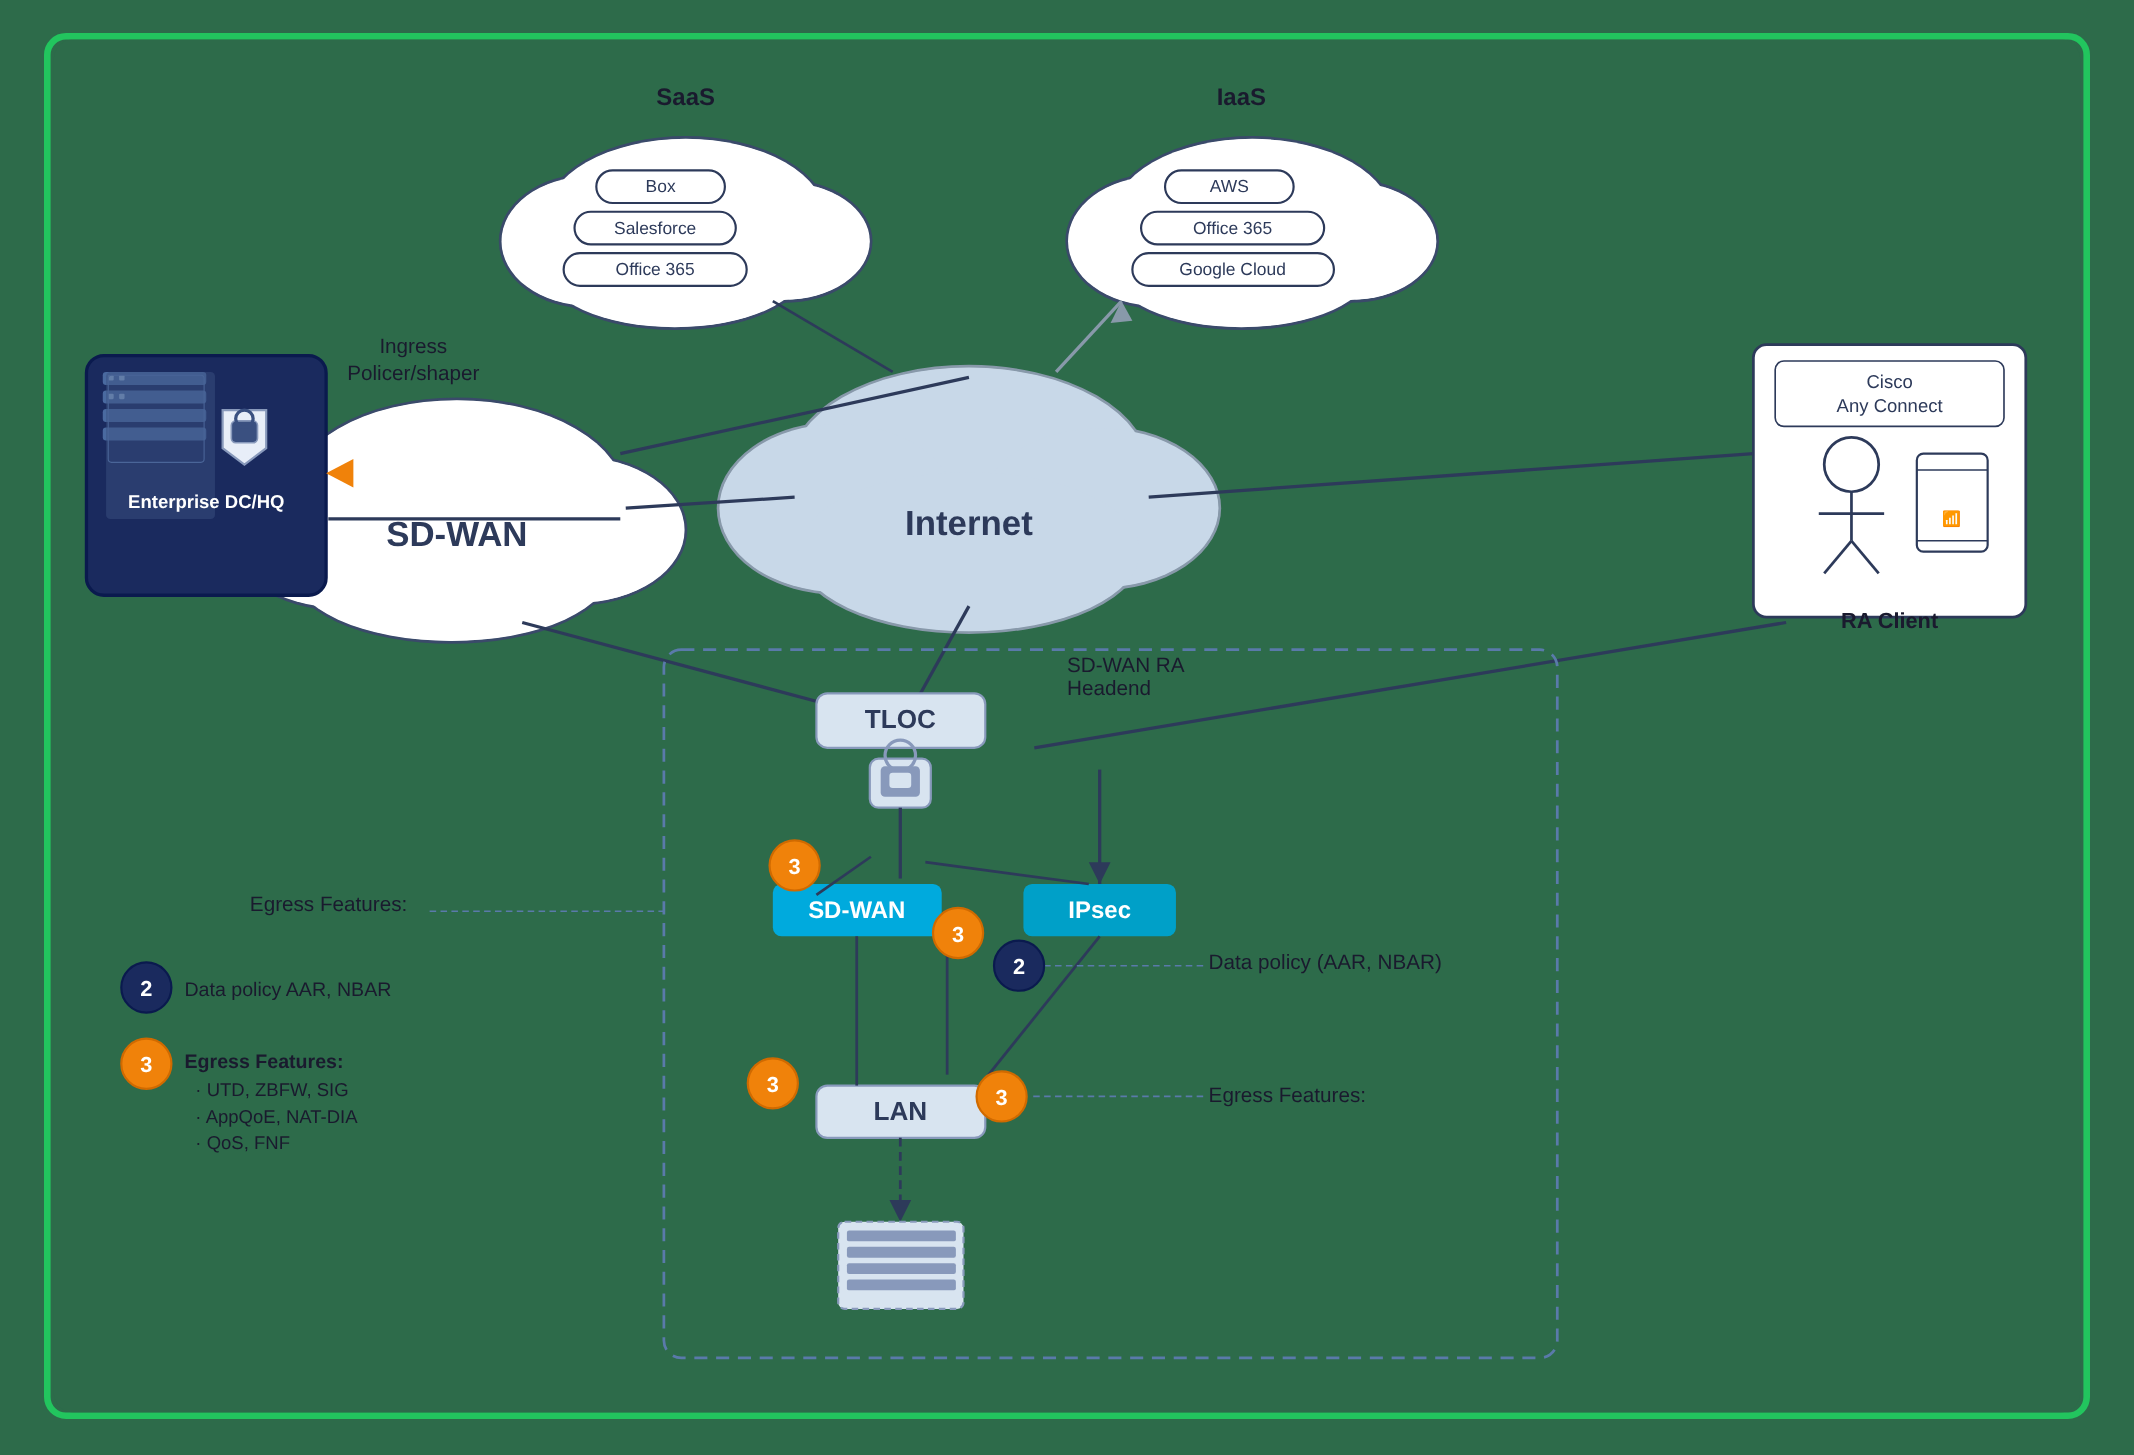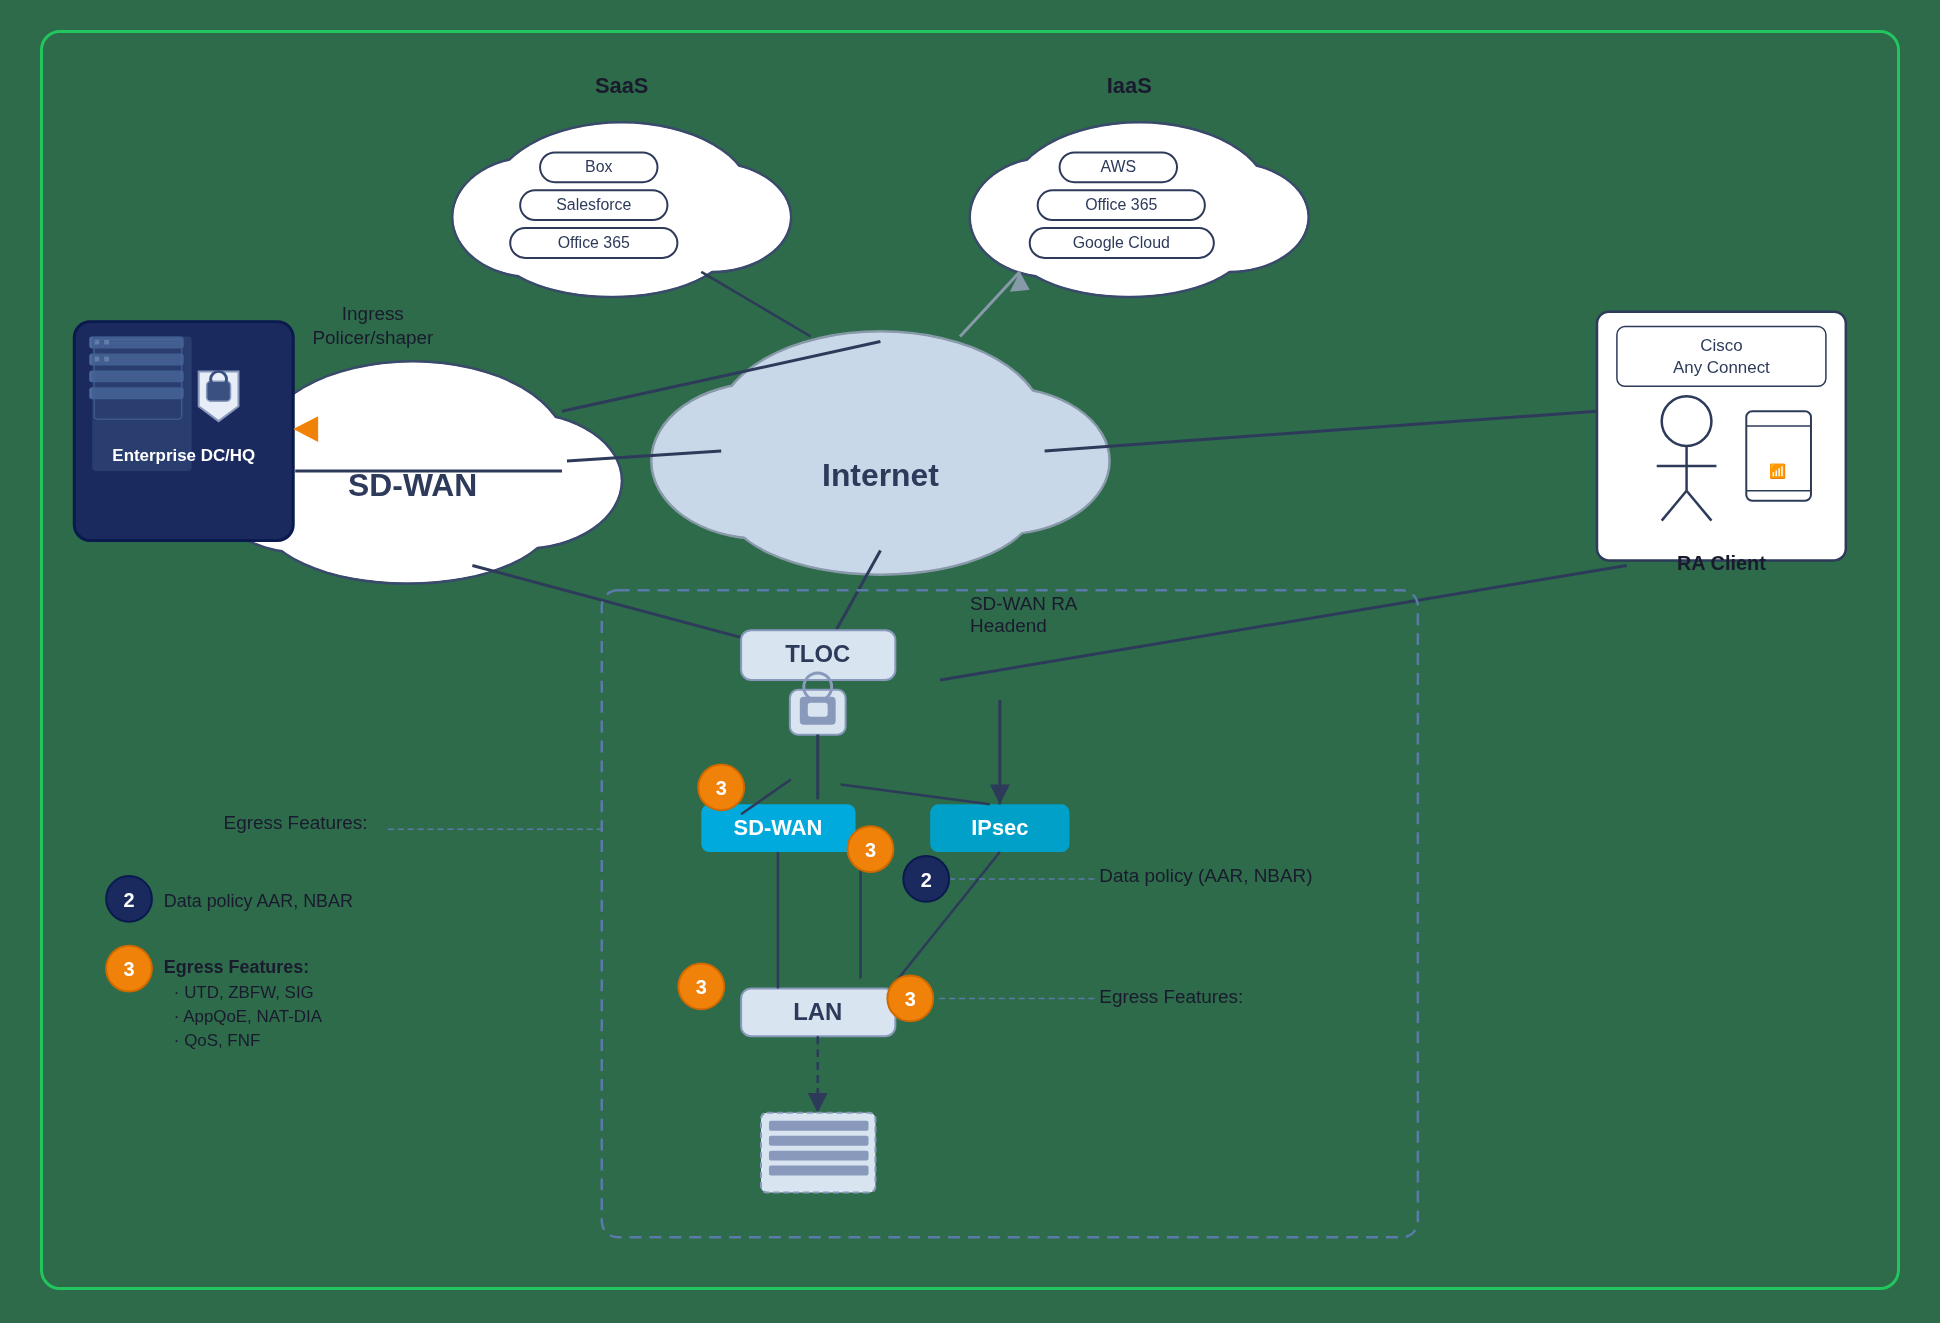--- a/index.html
+++ b/index.html
@@ -10,21 +10,21 @@
       font-family: Arial, sans-serif;
       position: relative;
       overflow: hidden;
     }
     .main-container {
       width: 1860px;
       height: 1260px;
       margin: 30px auto;
       background: #2d6b4a;
       position: relative;
-      border: 3px solid #22c55e;
+      border: 6px solid #22c55e;
       border-radius: 20px;
     }
 
     
     .diagram-svg {
       position: absolute;
       top: 0;
       left: 0;
       width: 100%;
       height: 100%;

